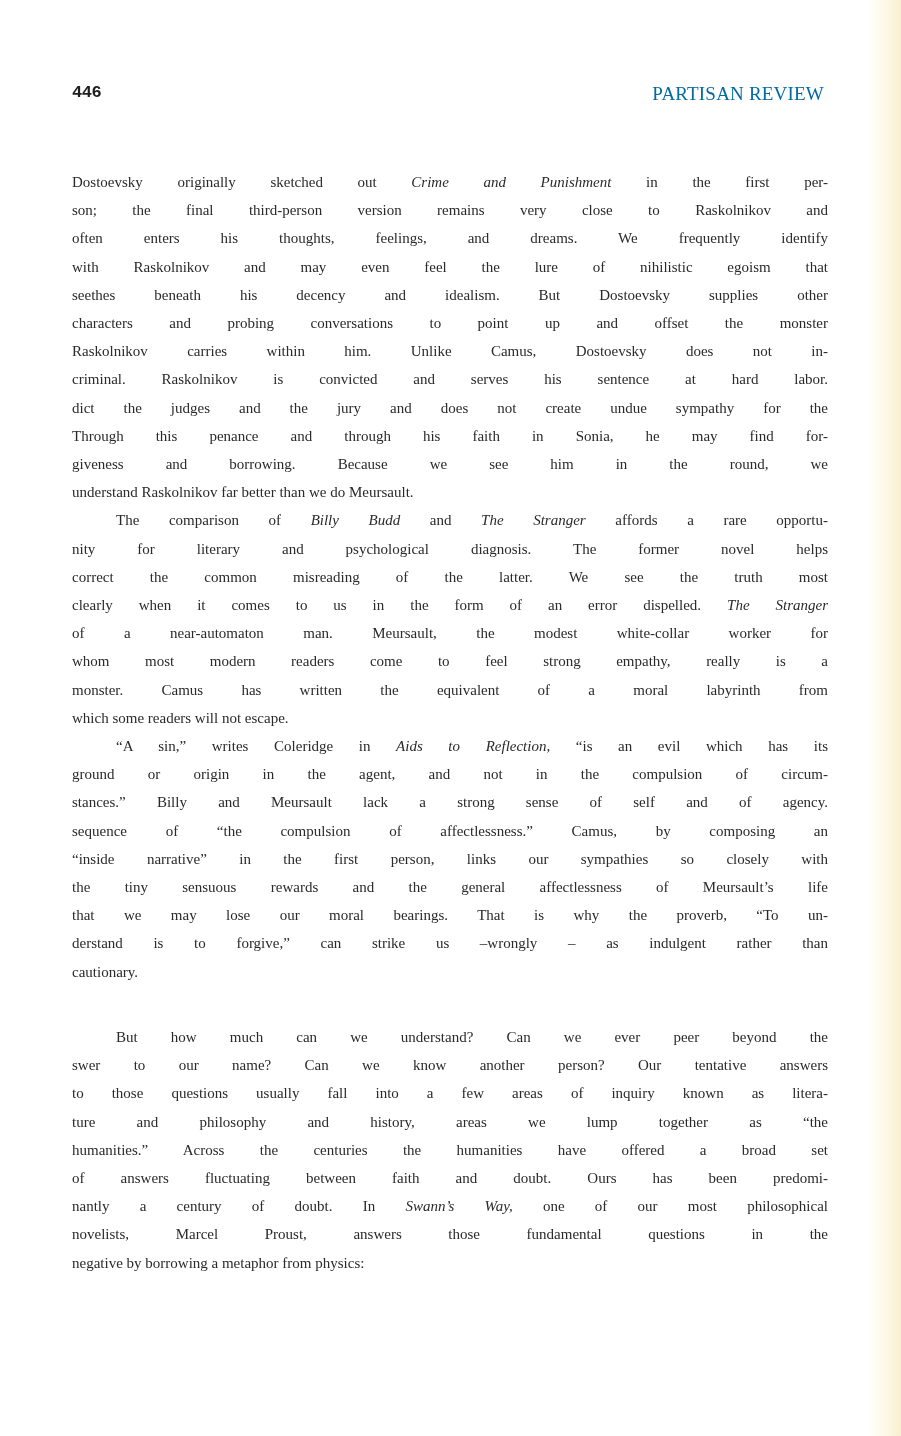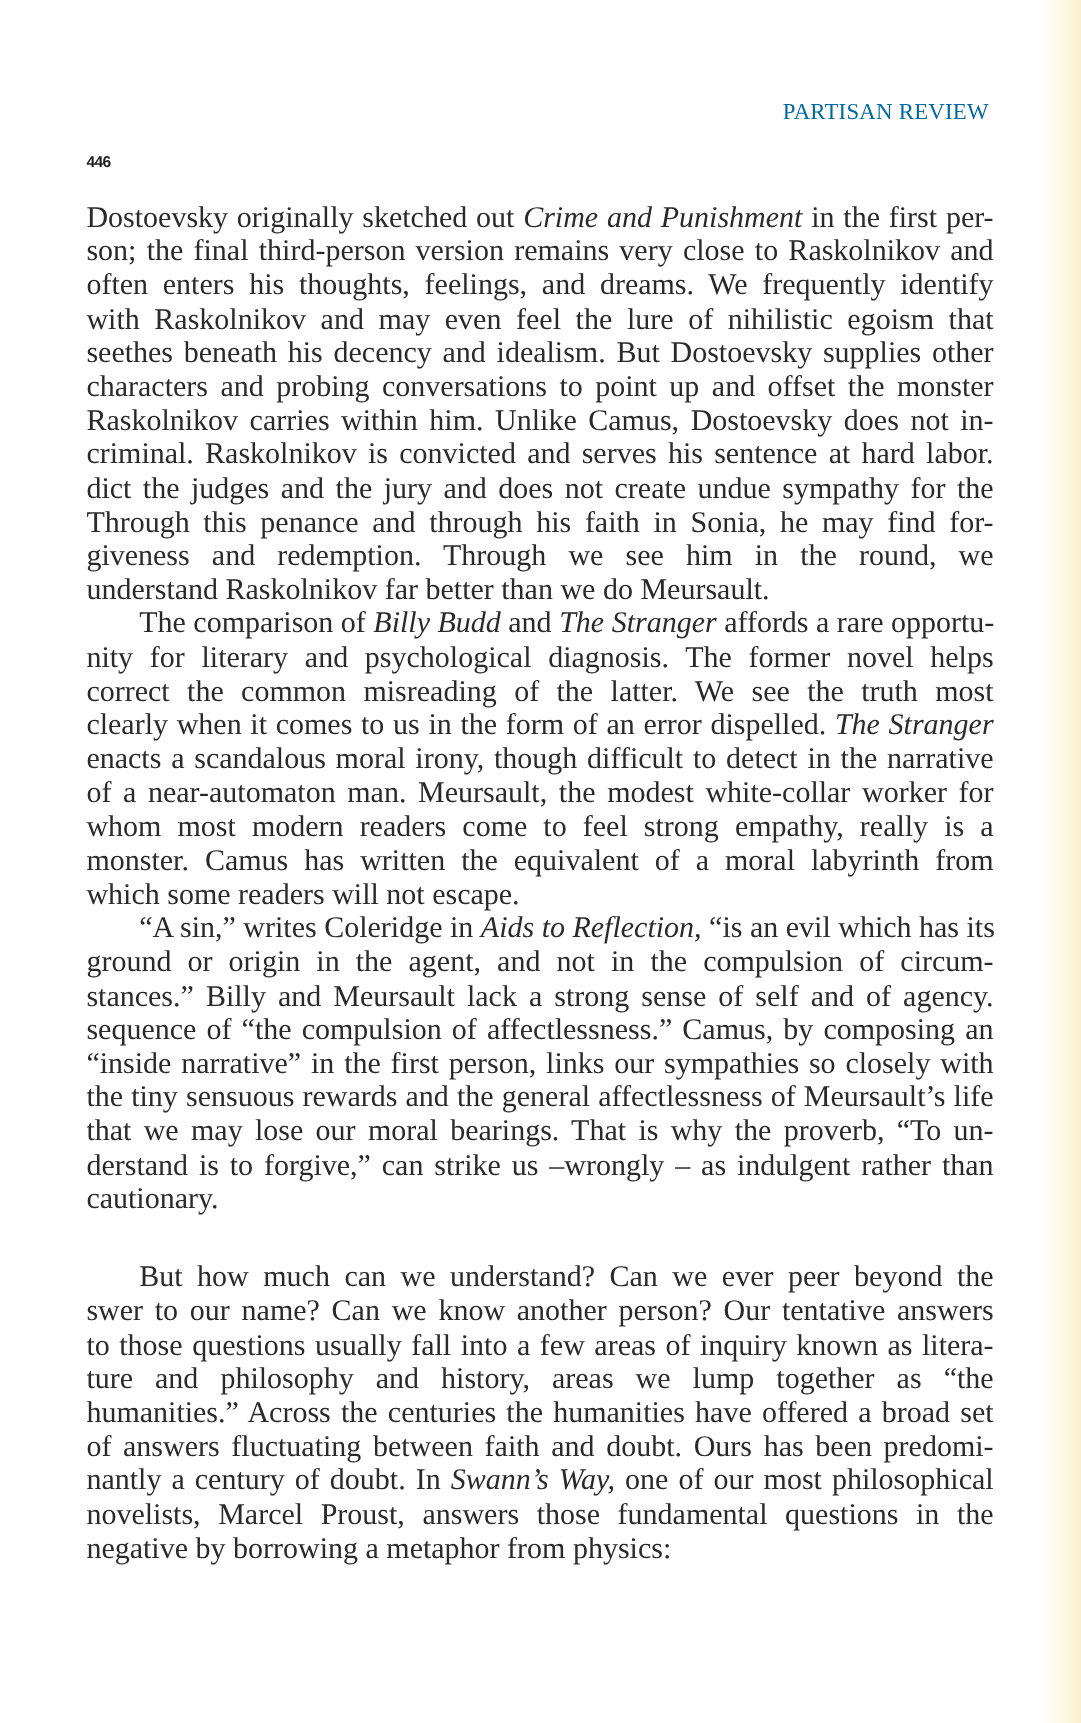--- a/index.html
+++ b/index.html
@@ -12,32 +12,31 @@
   }
   .edge {
     position: absolute; top: 0; right: 0; width: 34px; height: 1436px;
     background: linear-gradient(to right, rgba(255,255,255,0) 0%, #fdf8e6 55%, #f8efcf 100%);
   }
   .header {
     position: absolute; left: 72px; top: 83px; width: 752px; height: 26px;
   }
   .page-number {
     position: absolute; left: 0; top: 0;
-    font-family: Liberation Sans, sans-serif;
-    font-weight: bold; font-size: 13px; letter-spacing: -0.5px;
+    font-family: Liberation Mono, monospace;
+    font-weight: bold; font-size: 17px; letter-spacing: -0.5px;
     color: #1e1e1e;
-    margin-top: 44px;
   }
   .running-head {
     position: absolute; right: 0; top: 0;
     font-size: 19px; letter-spacing: 0.2px; color: #0369a1;
   }
   .body-text {
     position: absolute; left: 72px; top: 168px; width: 756px;
-    font-size: 25px; line-height: 28.2px;
+    font-size: 15px; line-height: 28.2px;
     text-align: justify;
   }
   .body-text p { margin: 0; }
   .body-text p.indent { text-indent: 44px; }
   .line { display: block; text-align: justify; text-align-last: justify; white-space: nowrap; }
   .line.last { text-align-last: left; }
   i { font-style: italic; }
 </style>
 </head>
 <body>
@@ -54,29 +53,28 @@
       <span class="line">Dostoevsky originally sketched out <i>Crime and Punishment</i> in the first per-</span>
       <span class="line">son; the final third-person version remains very close to Raskolnikov and</span>
       <span class="line">often enters his thoughts, feelings, and dreams. We frequently identify</span>
       <span class="line">with Raskolnikov and may even feel the lure of nihilistic egoism that</span>
       <span class="line">seethes beneath his decency and idealism. But Dostoevsky supplies other</span>
       <span class="line">characters and probing conversations to point up and offset the monster</span>
       <span class="line">Raskolnikov carries within him. Unlike Camus, Dostoevsky does not in-</span>
       <span class="line">criminal. Raskolnikov is convicted and serves his sentence at hard labor.</span>
       <span class="line">dict the judges and the jury and does not create undue sympathy for the</span>
       <span class="line">Through this penance and through his faith in Sonia, he may find for-</span>
-      <span class="line">giveness and redemption. Through we see him in the round, we</span>
+      <span class="line">giveness and borrowing. Because we see him in the round, we</span>
       <span class="line last">understand Raskolnikov far better than we do Meursault.</span>
     </p>
     <p class="indent" style="text-indent: 0px;">
       <span class="line" style="padding-left: 44px;">The comparison of <i>Billy Budd</i> and <i>The Stranger</i> affords a rare opportu-</span>
       <span class="line">nity for literary and psychological diagnosis. The former novel helps</span>
       <span class="line">correct the common misreading of the latter. We see the truth most</span>
       <span class="line">clearly when it comes to us in the form of an error dispelled. <i>The Stranger</i></span>
-      <span class="line">enacts a scandalous moral irony, though difficult to detect in the narrative</span>
       <span class="line">of a near-automaton man. Meursault, the modest white-collar worker for</span>
       <span class="line">whom most modern readers come to feel strong empathy, really is a</span>
       <span class="line">monster. Camus has written the equivalent of a moral labyrinth from</span>
       <span class="line last">which some readers will not escape.</span>
     </p>
     <p class="indent" style="text-indent: 0px;">
       <span class="line" style="padding-left: 44px;">“A sin,” writes Coleridge in <i>Aids to Reflection,</i> “is an evil which has its</span>
       <span class="line">ground or origin in the agent, and not in the compulsion of circum-</span>
       <span class="line">stances.” Billy and Meursault lack a strong sense of self and of agency.</span>
       <span class="line">sequence of “the compulsion of affectlessness.” Camus, by composing an</span>

